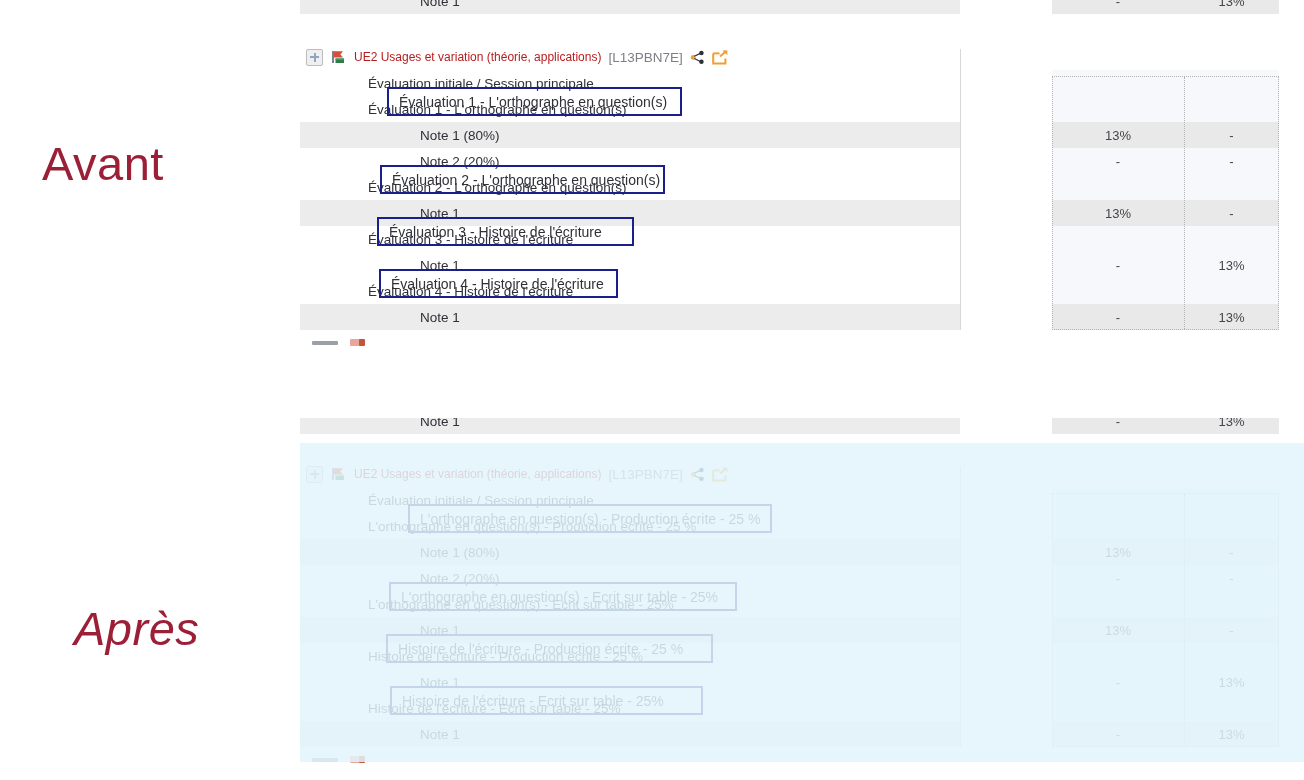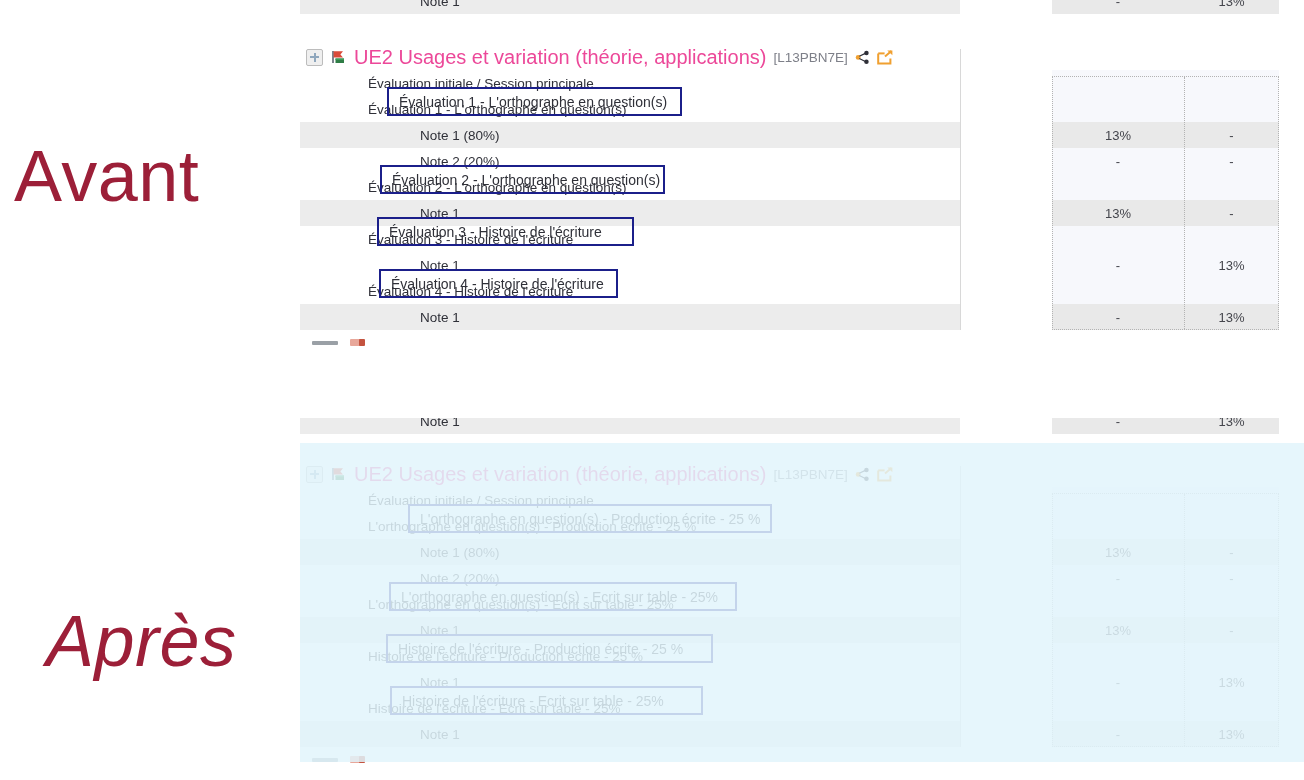--- a/index.html
+++ b/index.html
@@ -9,26 +9,27 @@
     background:#ffffff;
     font-family:"Liberation Sans","DejaVu Sans",sans-serif;
     color:#2b2b33;
     overflow:hidden;
     position:relative;
   }
 
   
   .caption{
     position:absolute;
-    font-size:72px;
+    font-size:47px;
     line-height:1;
     color:#9c1f38;
     font-weight:400;
     letter-spacing:.5px;
     white-space:nowrap;
+    margin-left:28px;
   }
   #caption-avant{ left:14px; top:140px; }
   #caption-apres{ left:46px; top:605px;font-style:italic; }
 
   
   .panel{
     position:absolute;
     overflow:hidden;
   }
   #panel-avant{ left:300px; top:0px;   width:1004px; height:390px; }
@@ -85,21 +86,21 @@
   }
   .label.note{ left:120px; }
   .label.lvl2{ left:68px; }
 
   
   .ue-line{
     position:absolute; left:6px; height:26px;
     display:flex; align-items:center; gap:7px;
     font-size:14.5px; color:#2f3038; white-space:nowrap;
   }
-  .ue-title{ font-size:20px; color:#ec4899; }
+  .ue-title{ font-size:12px; color:#b91c1c; }
   .ue-code{ font-size:13.5px; color:#7d7f88; }
 
   .ico{ display:inline-block; line-height:0; }
   .plusbox{
     width:15px;height:15px;border:1px solid #bcbcbc;background:#efefef;
     border-radius:2px;position:relative;display:inline-block;
   }
   .plusbox:before,.plusbox:after{
     content:"";position:absolute;background:#8fa7bd;
   }

